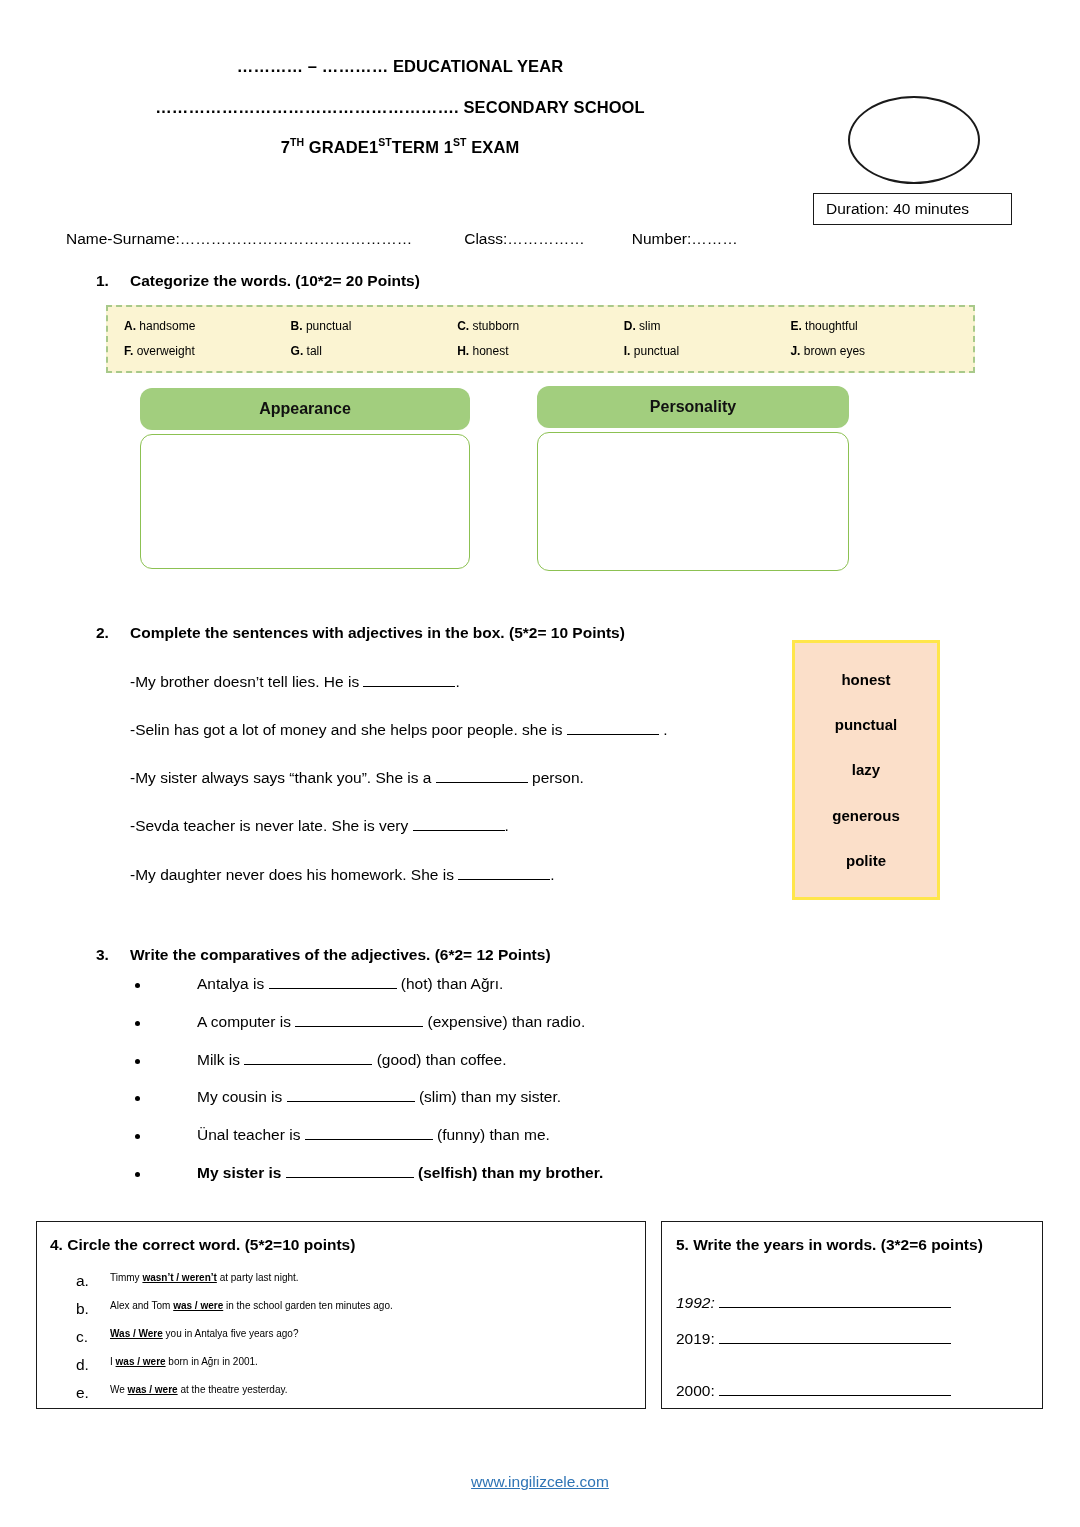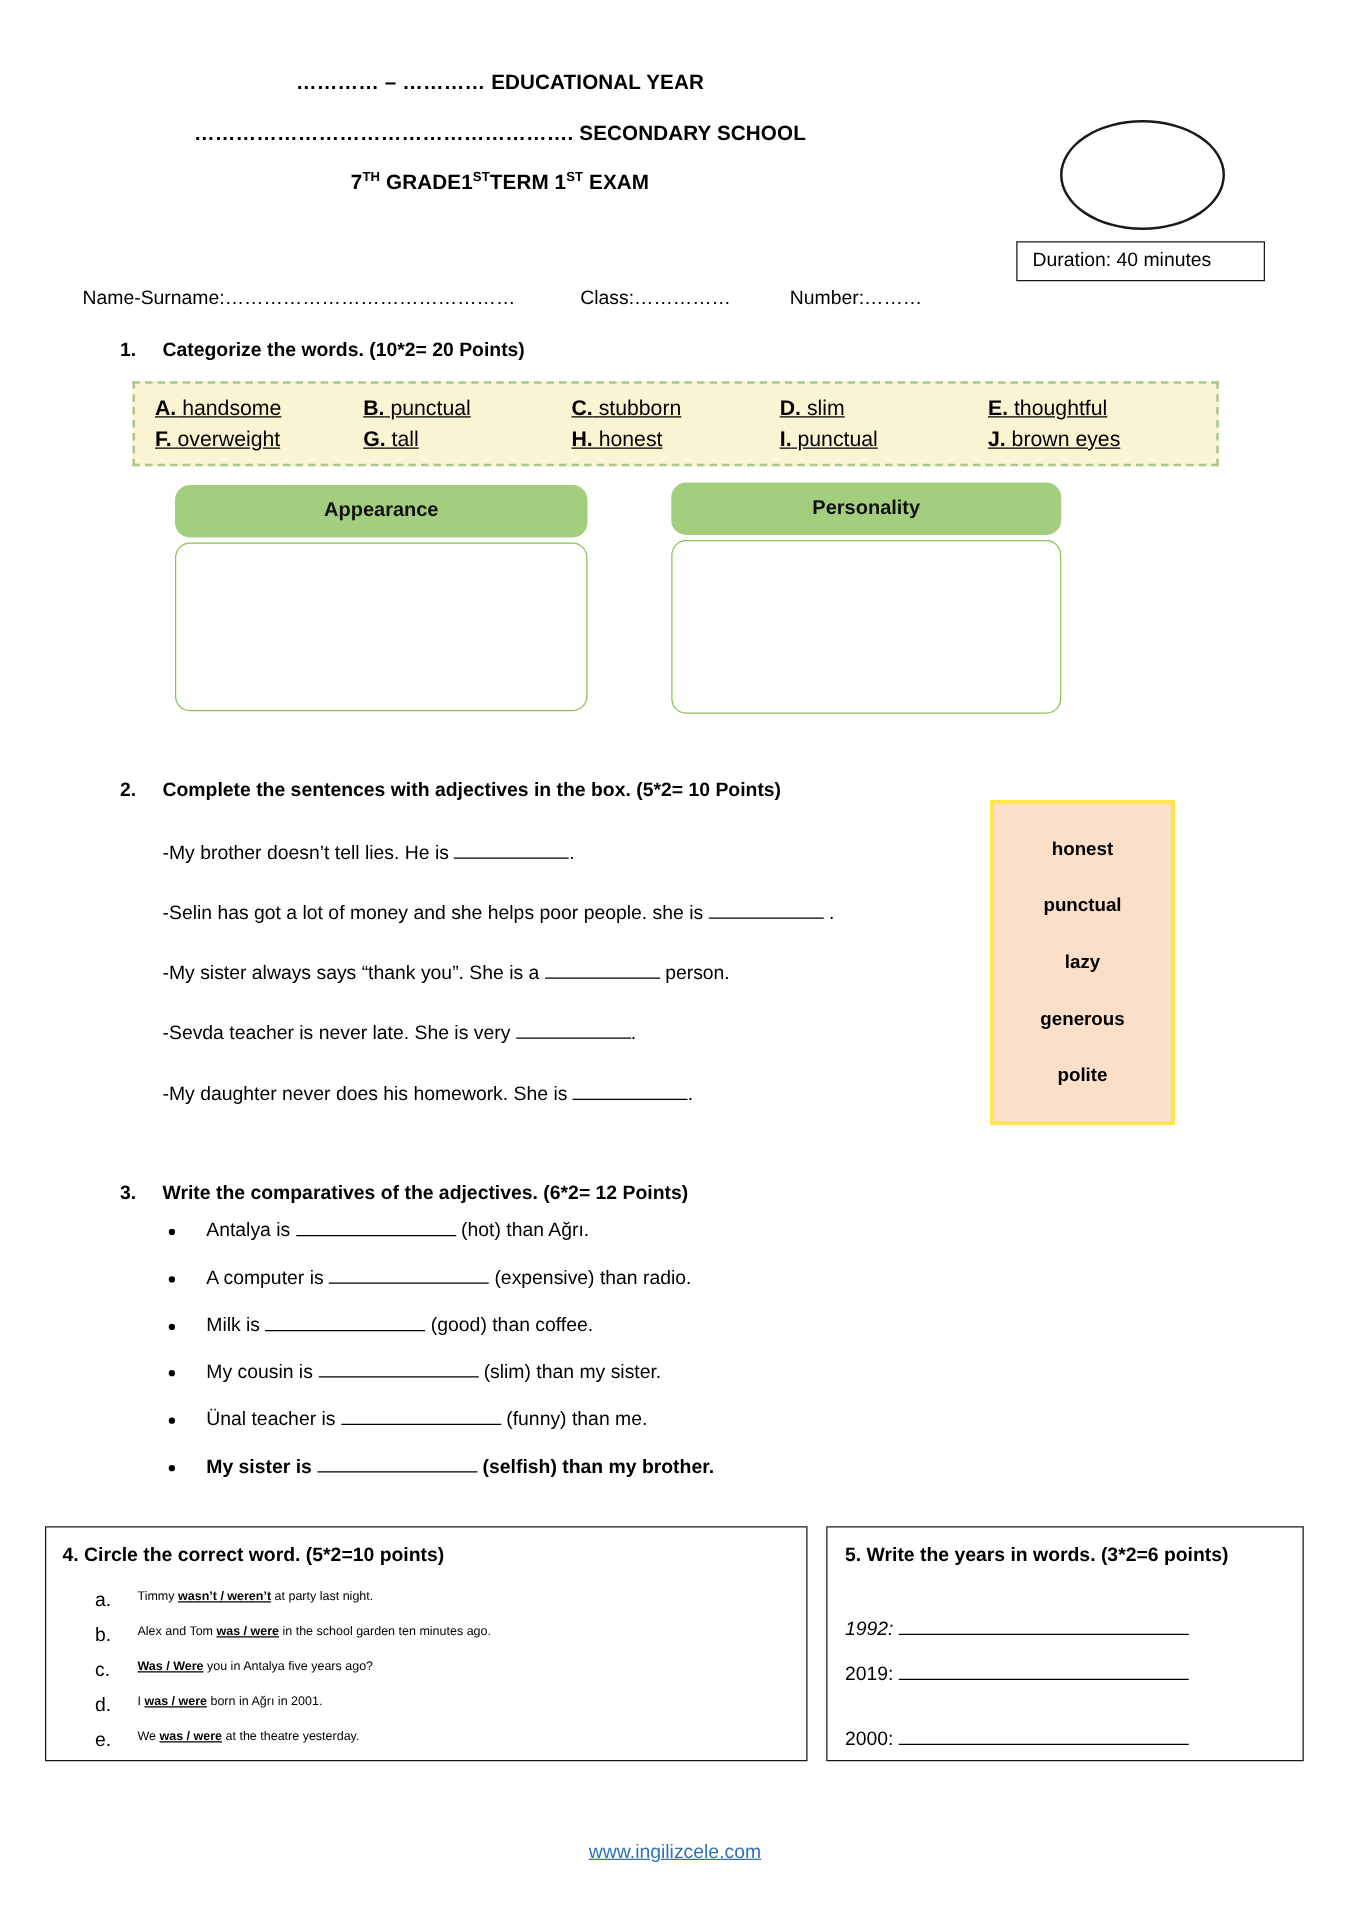--- a/index.html
+++ b/index.html
@@ -95,23 +95,22 @@
     top: 305px;
     width: 869px;
     height: 68px;
     background: #FBF4D2;
     border: 2px dashed #A8C98A;
     box-sizing: border-box;
     padding: 7px 16px 0 16px;
   }
   .wb-row {
     display: flex;
-    font-size: 17px;
+    font-size: 12px;
     line-height: 25px;
-    text-decoration: underline;
   }
   .wb-cell { flex: 0 0 20%; white-space: nowrap; }
   .wb-cell b { font-weight: bold; }
 
   
   .cat-wrap { position: absolute; }
   .cat-head {
     background: #A2CE7E;
     border-radius: 12px;
     height: 42px;
@@ -162,20 +161,21 @@
     align-items: center;
     font-size: 15px;
     font-weight: bold;
   }
 
   
   .bullet-item {
     position: absolute;
     font-size: 15.5px;
     white-space: nowrap;
+    margin-left: 32px;
   }
   .bullet-dot {
     position: absolute;
     width: 5px;
     height: 5px;
     background: #000;
     border-radius: 50%;
   }
   .b-q3 { display: inline-block; border-bottom: 1.6px solid #000; height: 13px; width: 128px; }
 

